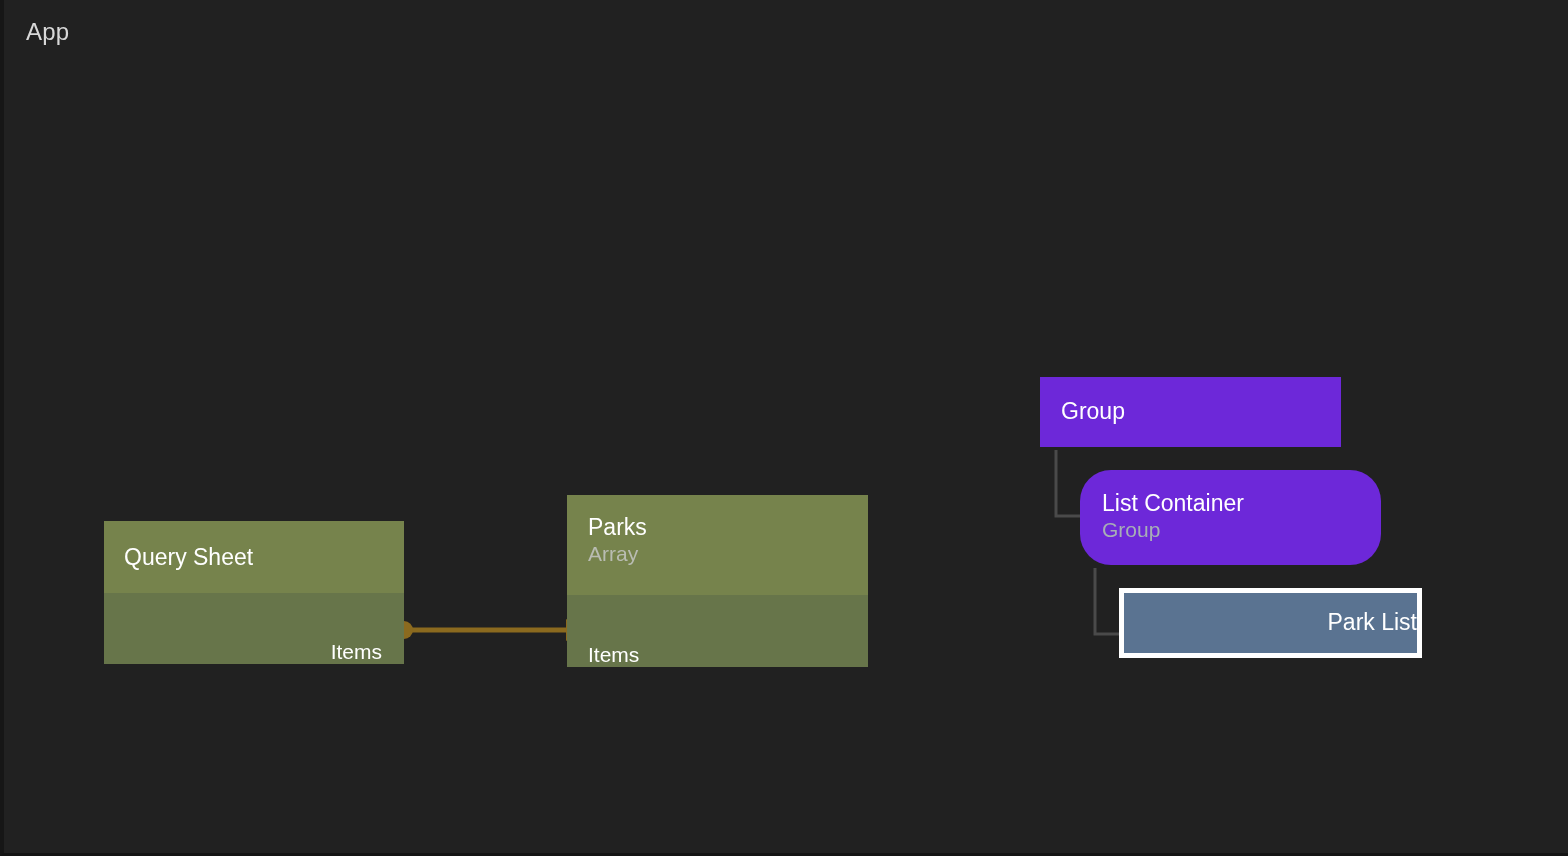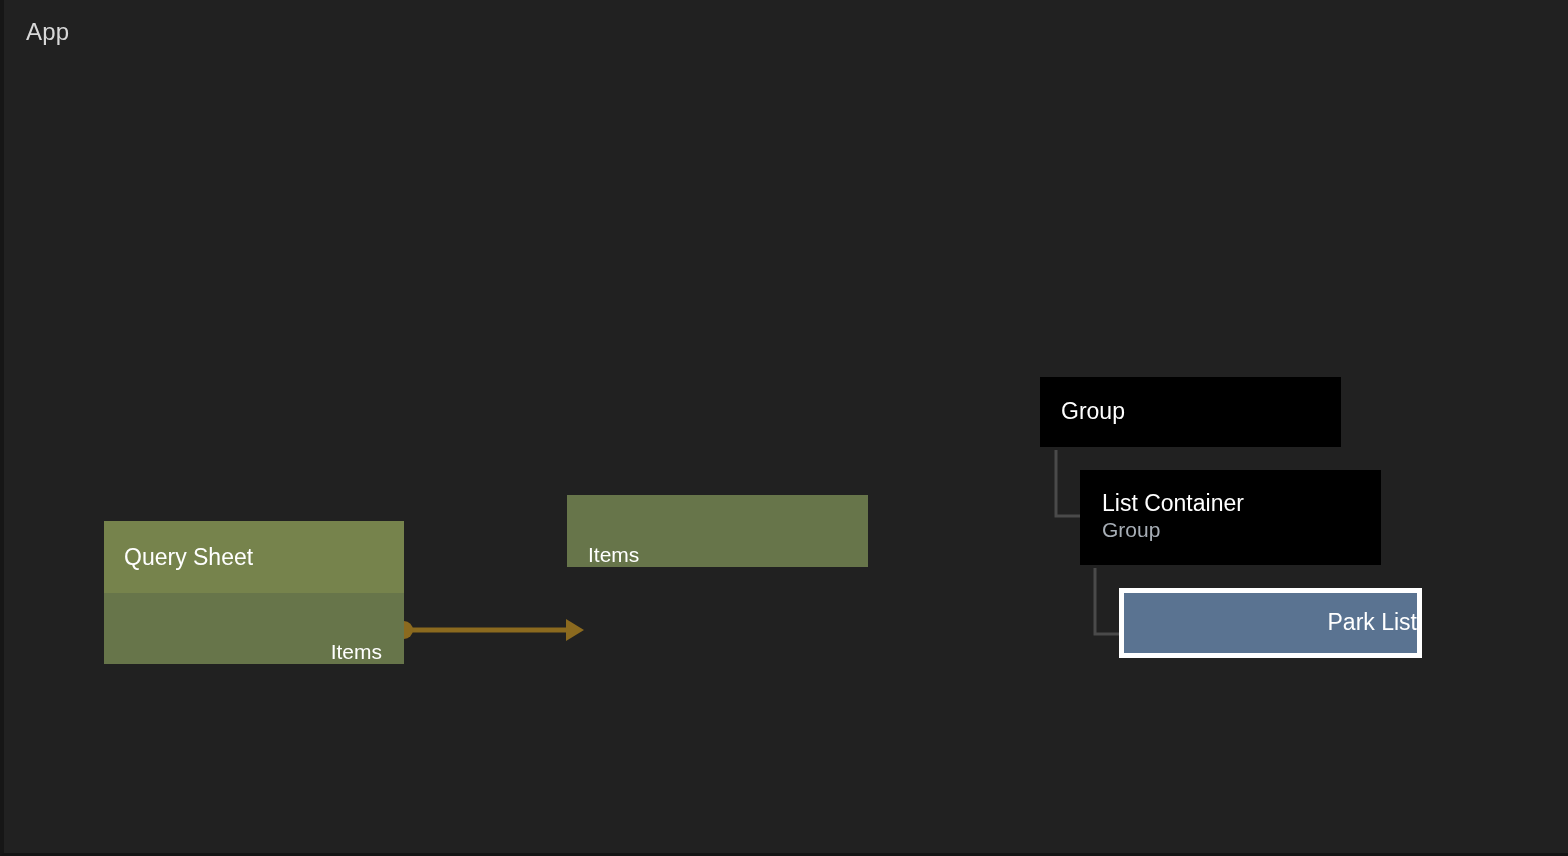--- a/index.html
+++ b/index.html
@@ -112,21 +112,21 @@
     position: absolute;
     left: 390px;
     top: 612px;
     width: 190px;
     height: 36px;
     pointer-events: none;
   }
 
   
   .node-blue {
-    background: #000000;
+    background: #6d28d9;
     color: #ffffff;
   }
   .node-blue .node-title {
     color: #ffffff;
     font-size: 23px;
   }
   .node-blue .node-subtitle {
     color: #a7aeb6;
     font-size: 21px;
   }
@@ -137,20 +137,21 @@
     width: 301px;
     height: 70px;
     padding: 20px 0 0 21px;
   }
   #node-list-container {
     left: 1076px;
     top: 470px;
     width: 301px;
     height: 95px;
     padding: 19px 0 0 22px;
+    border-radius: 31px;
   }
   #node-park-list {
     left: 1115px;
     top: 588px;
     width: 303px;
     height: 70px;
     background: #5a7391;
     border: 5px solid #ffffff;
     padding: 15px 0 0 17px;
     text-align: right;
@@ -182,20 +183,24 @@
       <div class="node-title">Query Sheet</div>
     </div>
     <div class="node-body">
       <div class="port-row port-out">
         <span>Items</span>
       </div>
     </div>
   </div>
 
   <div class="node node-olive" id="node-parks">
+    <div class="node-header">
+      <div class="node-title">Parks</div>
+      <div class="node-subtitle">Array</div>
+    </div>
     <div class="node-body">
       <div class="port-row port-in">
         <span>Items</span>
       </div>
     </div>
   </div>
 
   <svg class="tree-link" id="tree-link-1" viewBox="0 0 34 68" width="34" height="68">
     <path d="M2,0 L2,66 L34,66" fill="none" stroke="#4a4a4a" stroke-width="3"></path>
   </svg>

